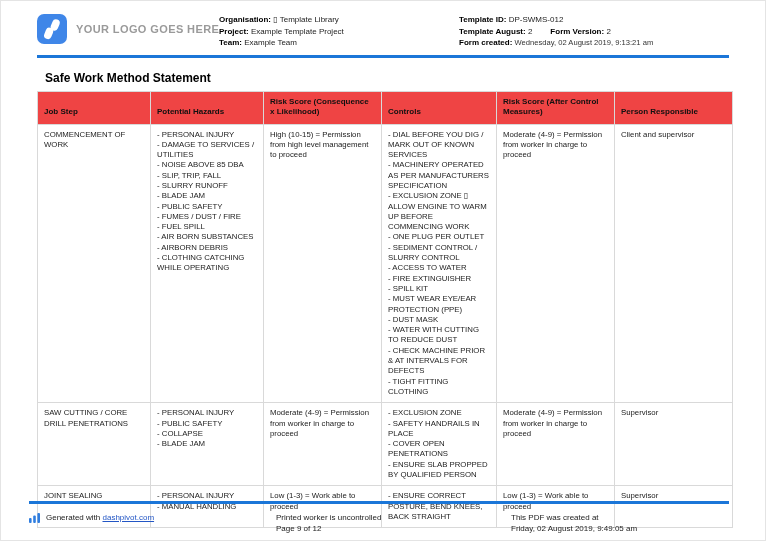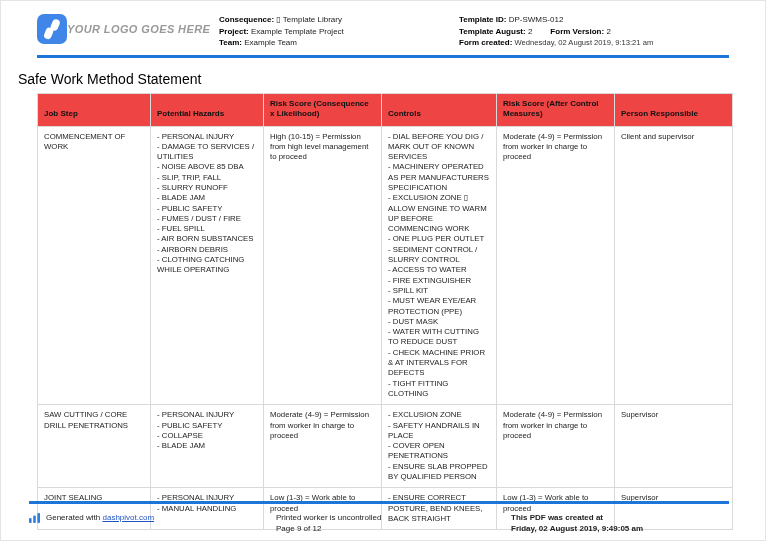--- a/index.html
+++ b/index.html
@@ -3,44 +3,44 @@
 <meta charset="utf-8">
 <style>
   html,body{margin:0;padding:0;background:#fff;}
   body{width:768px;height:543px;font-family:"Liberation Sans","DejaVu Sans",sans-serif;color:#1c1c1c;-webkit-font-smoothing:antialiased;}
   .page{position:relative;width:766px;height:541px;border:1px solid #e4e4e4;background:#fff;box-sizing:border-box;}
 
   
   .hdr{display:flex;align-items:flex-start;padding:13px 36px 0 36px;}
   .logo-wrap{display:flex;align-items:center;width:182px;flex:0 0 auto;}
   .logo-box{width:30px;height:30px;border-radius:7px;background:#3f86e8;display:flex;align-items:center;justify-content:center;flex:0 0 auto;}
-  .logo-text{font-size:11px;font-style:italic;font-weight:bold;color:#9a9a9a;letter-spacing:.4px;white-space:nowrap;}
+  .logo-text{margin-left:9px;font-size:11px;font-weight:bold;color:#9a9a9a;letter-spacing:.4px;white-space:nowrap;}
   .meta{font-size:8px;line-height:11.5px;}
   .meta.org{width:240px;flex:0 0 auto;}
   .meta b{font-weight:bold;color:#000;}
   .meta .soft{font-size:7.6px;color:#333;}
   .vgap{display:inline-block;width:18px;}
   .hdr-line{height:3px;background:#1b76d8;margin:6px 36px 0 36px;}
 
   
-  .doc-title{margin:13px 36px 6px 17px;font-size:14px;font-weight:normal;color:#000;}
+  .doc-title{margin:13px 36px 6px 44px;font-size:12px;font-weight:bold;color:#000;}
 
   
   table.swms{border-collapse:collapse;margin:0 36px;width:695px;table-layout:fixed;}
   table.swms th,table.swms td{border:1px solid #d9d9d9;vertical-align:top;text-align:left;font-weight:normal;}
   table.swms th{background:#ef4444;font-weight:bold;font-size:8px;line-height:10.5px;padding:5px 6px 6px 6px;vertical-align:bottom;color:#111;}
   table.swms td{font-size:7.8px;line-height:10.3px;padding:5px 6px;white-space:pre-line;color:#222;}
 
   
   .footer{position:absolute;left:28px;right:36px;bottom:6px;}
   .ftr-line{height:3px;background:#1b76d8;margin-bottom:8px;}
   .ftr-cols{display:flex;font-size:8px;line-height:11px;color:#222;}
   .ftr-left{width:247px;display:flex;align-items:flex-start;}
   .ftr-center{width:235px;}
-  .ftr-right{width:213px;font-weight:bold;}
+  .ftr-right{width:213px;}
   .bars-icon{margin-right:5px;margin-top:1px;flex:0 0 auto;}
   a.dp-link{color:#2356c5;text-decoration:underline;}
 </style>
 </head>
 <body>
 
 <div class="page">
 
   <div class="hdr">
     <div class="logo-wrap">
@@ -49,21 +49,21 @@
           <g fill="#ffffff">
             <rect x="15.5" y="5.5" width="8" height="12.5" rx="4" transform="rotate(22 19.5 11.5)"></rect>
             <rect x="8.5" y="14.5" width="8" height="12.5" rx="4" transform="rotate(22 12.5 20.5)"></rect>
           </g>
         </svg>
       </div>
       <span class="logo-text">YOUR LOGO GOES HERE</span>
     </div>
 
     <div class="meta org">
-      <div><b>Consequence:</b> <span>▯ Template Library</span></div>
+      <div><b>Organisation:</b> <span>▯ Template Library</span></div>
       <div><b>Project:</b> <span>Example Template Project</span></div>
       <div><b>Team:</b> <span>Example Team</span></div>
     </div>
 
     <div class="meta">
       <div><b>Template ID:</b> <span>DP-SWMS-012</span></div>
       <div><b>Template August:</b> <span>2</span><span class="vgap"></span><b>Form Version:</b> <span>2</span></div>
       <div><b>Form created:</b> <span class="soft">Wednesday, 02 August 2019, 9:13:21 am</span></div>
     </div>
   </div>

